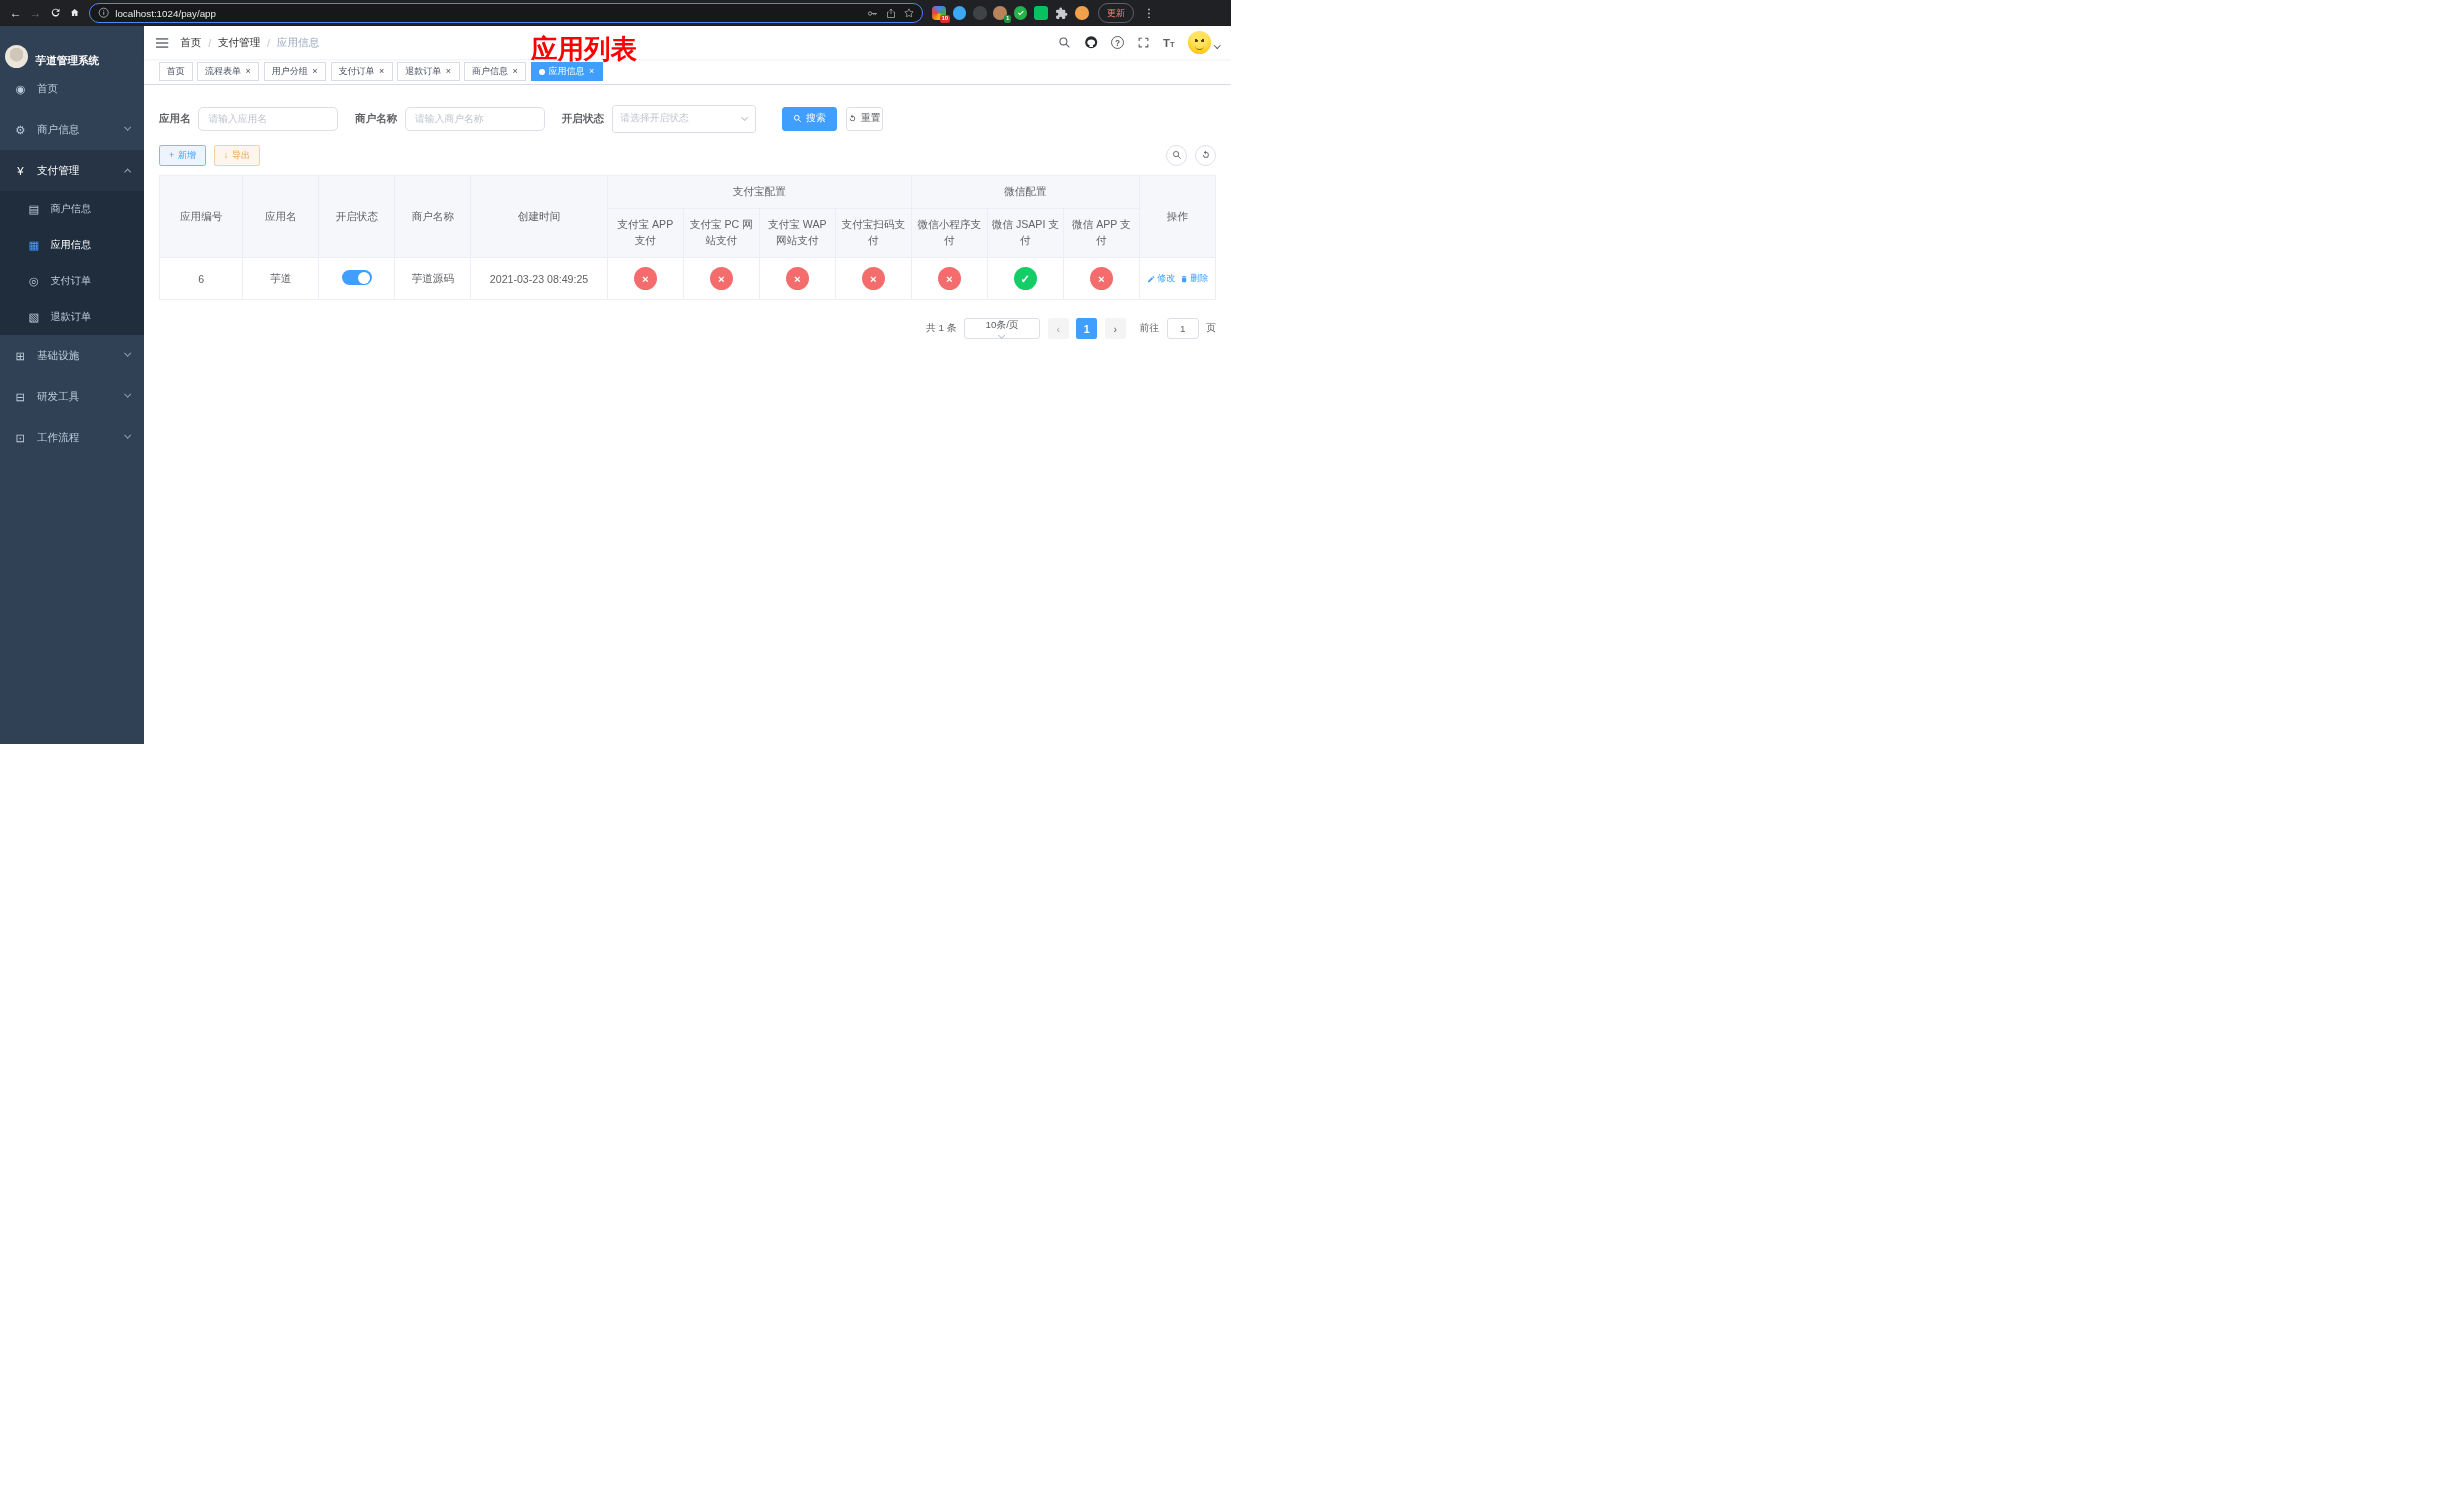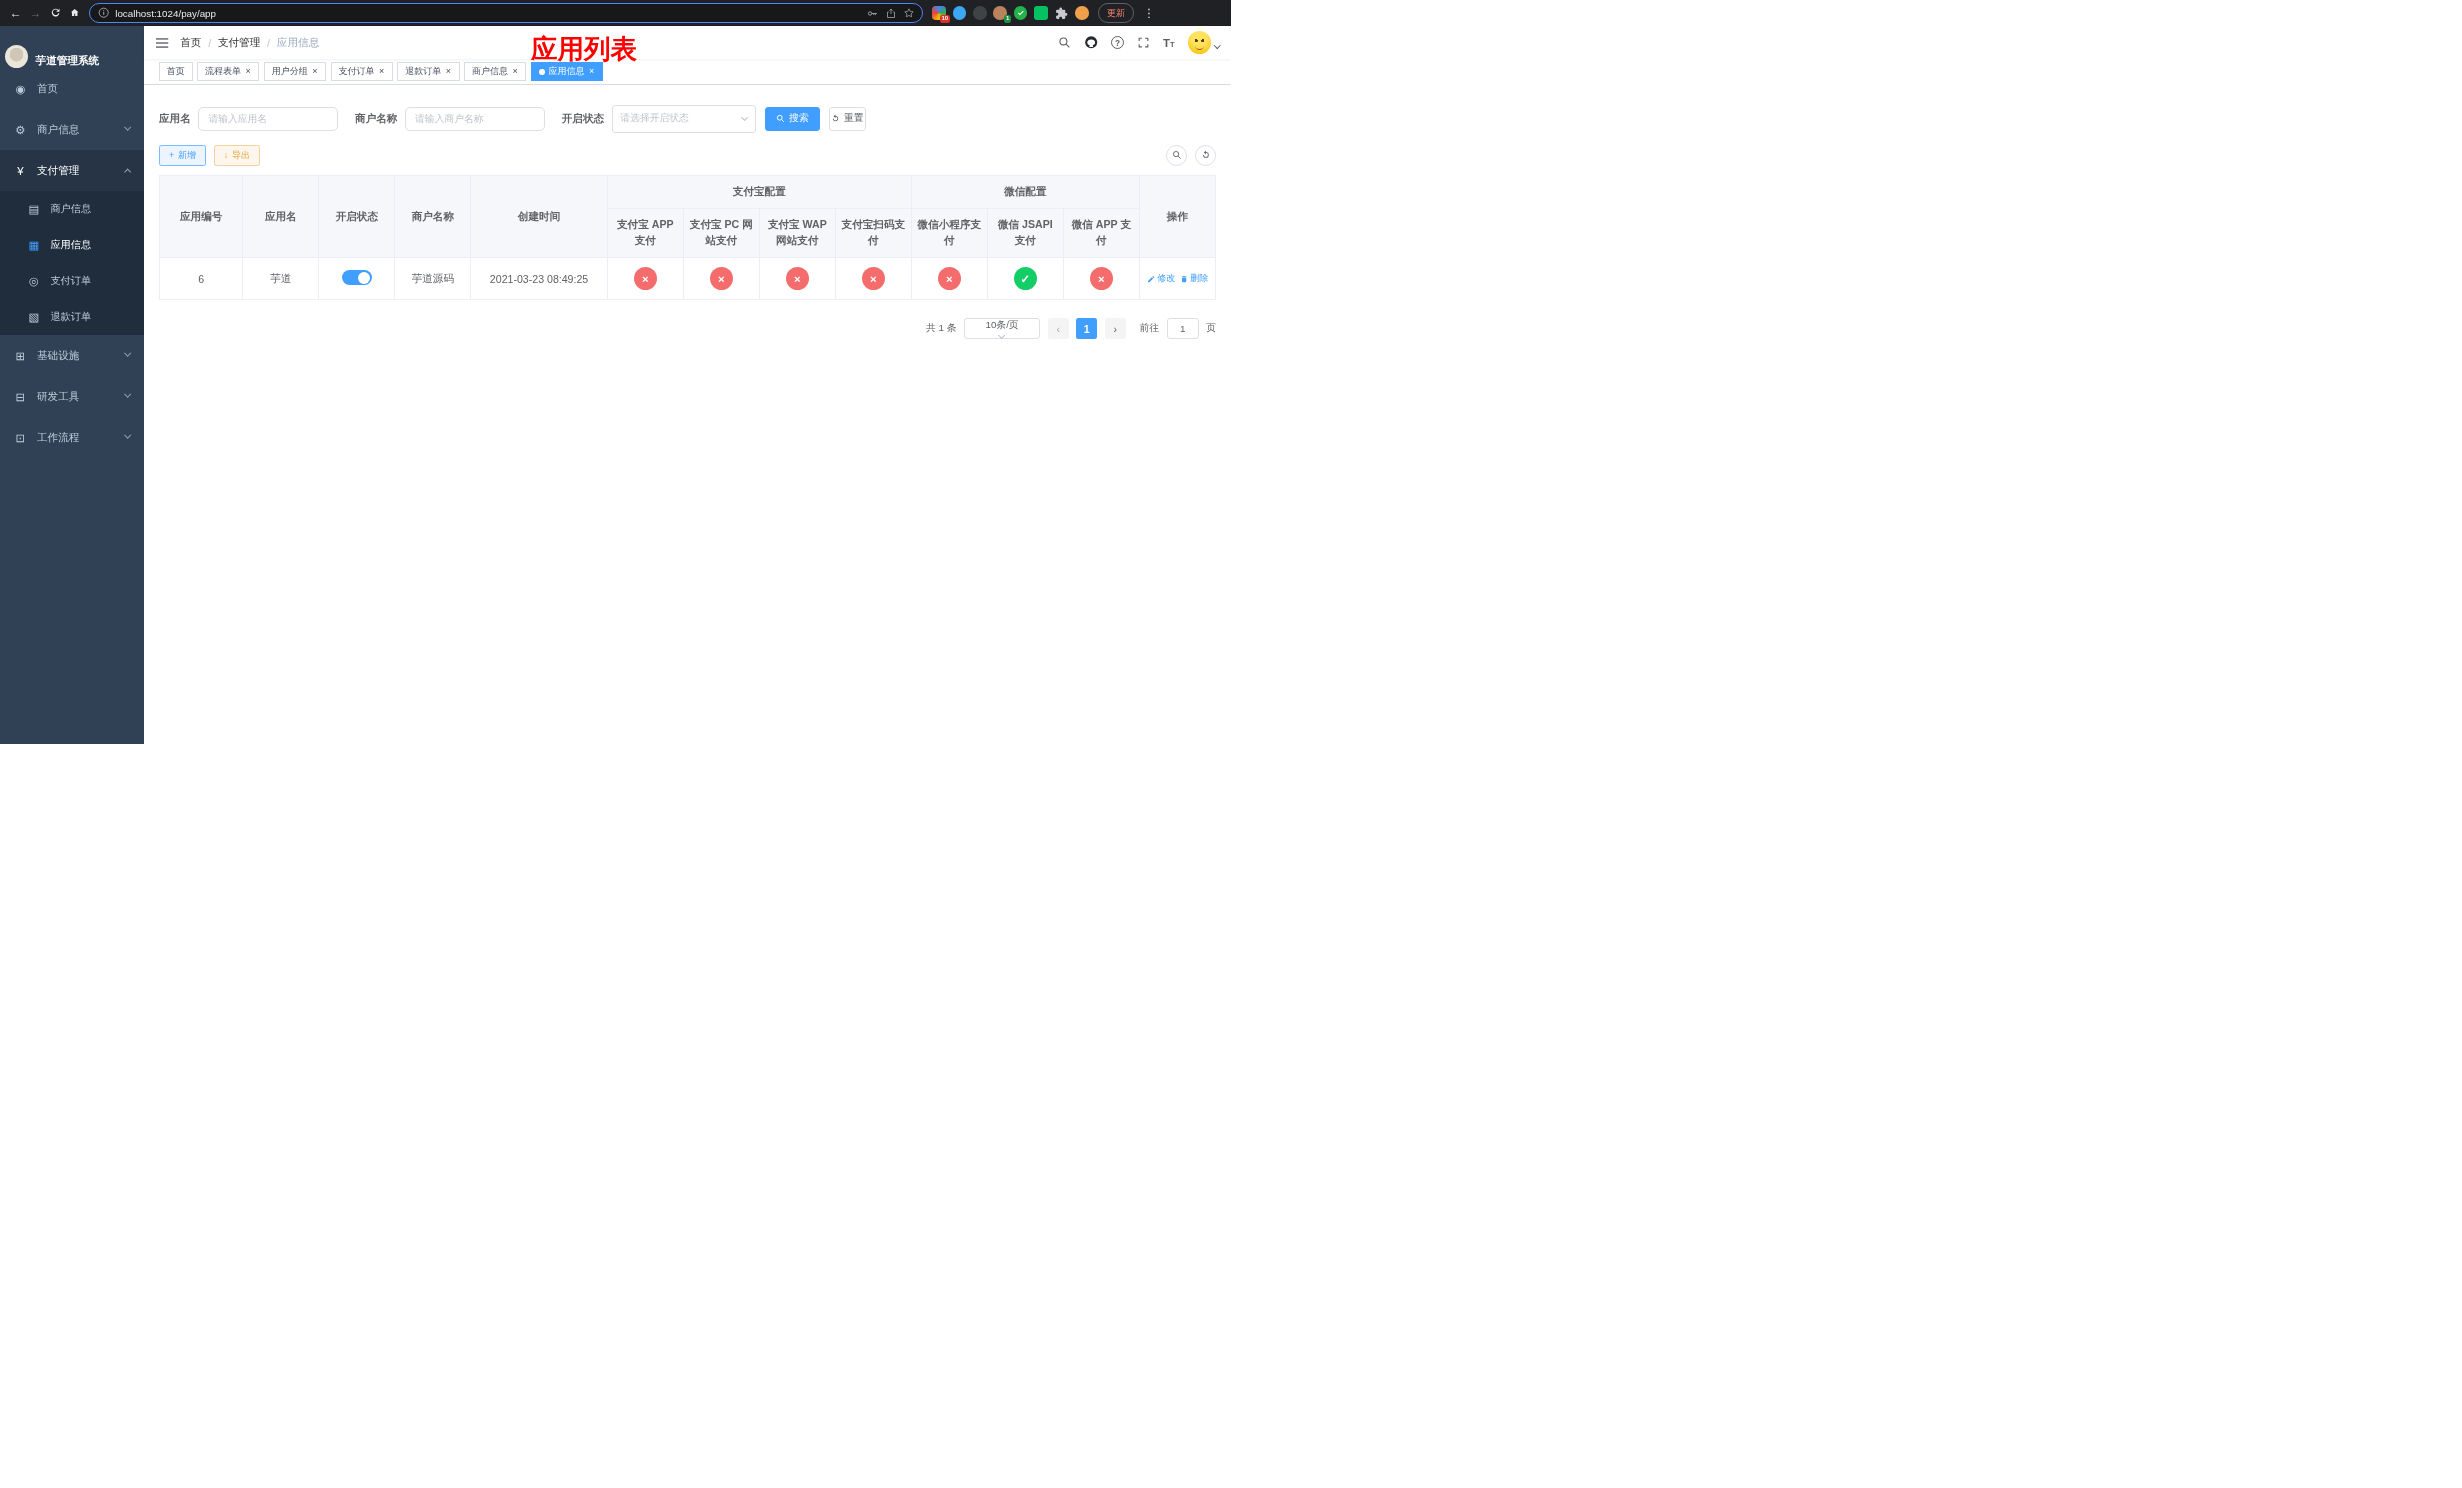--- a/index.html
+++ b/index.html
@@ -90,37 +90,37 @@
   .f-input { width:140px; height:24px; border:0.8px solid #dcdfe6; border-radius:5px; padding:4px 9px;
              font-size:9.8px; color:#606266; outline:none; font-family:"Liberation Sans",sans-serif; }
   .f-input::placeholder { color:#bfc4cc; }
   .f-select { width:144px; height:28px; border:0.8px solid #dcdfe6; border-radius:3px; padding:0 7.6px;
               display:flex; align-items:center; justify-content:space-between; cursor:pointer; }
   .f-select .sel-text { color:#bfc4cc; font-size:9.8px; }
   .caret { width:5.3px; height:5.3px; border-right:1.1px solid #c0c4cc; border-bottom:1.1px solid #c0c4cc;
            transform:rotate(45deg); margin-top:-2.3px; }
   .btn { display:flex; align-items:center; gap:3.8px; border-radius:3px; font-size:9.8px; cursor:pointer;
          font-family:"Liberation Sans",sans-serif; }
-  .btn-search { height:24px; padding:0 10.6px; background:#409EFF; border:0.8px solid #409EFF; color:#fff; margin-left:9px; }
+  .btn-search { height:24px; padding:0 10.6px; background:#409EFF; border:0.8px solid #409EFF; color:#fff; margin-left:26px; }
   .btn-reset { height:24px; padding:0 1px; background:#fff; border:0.8px solid #dcdfe6; color:#606266; margin-left:9px; }
 
   .toolbar-row { display:flex; align-items:center; gap:7.6px; margin:3px 0 9px; }
   .btn-add { height:21px; padding:0 9px; background:#ecf5ff; border:0.8px solid #79bbff; color:#409EFF;
              border-radius:2.3px; font-size:9px; }
   .btn-export { height:21px; padding:0 9px; background:#fdf6ec; border:0.8px solid #f3d19e; color:#e6a23c;
                 border-radius:2.3px; font-size:9px; }
   .tool-circles { margin-left:auto; display:flex; gap:7.6px; }
   .circle-btn { width:21px; height:21px; border-radius:50%; border:0.8px solid #dcdfe6; background:#fff;
                 display:flex; align-items:center; justify-content:center; color:#606266; cursor:pointer; }
 
   
   table.data-table { width:100%; border-collapse:collapse; table-layout:fixed; }
   .data-table th, .data-table td { border:0.8px solid #ebeef5; text-align:center; vertical-align:middle;
                                    color:#606266; font-size:10.6px; word-break:break-word; }
-  .data-table thead th { background:#f6f7fb; font-weight:700; padding:8.3px 3.8px; line-height:1.5; }
+  .data-table thead th { background:#f6f7fb; font-weight:400; padding:8.3px 3.8px; line-height:1.5; }
   .data-table tbody td { padding:9px 3.8px; background:#fff; }
   .status-circle { width:23px; height:23px; border-radius:50%; display:inline-flex; align-items:center;
                    justify-content:center; color:#fff; font-size:11.4px; font-weight:700; }
   .status-circle.no { background:#f56c6c; }
   .status-circle.ok { background:#13ce66; }
   .switch { width:30px; height:15px; background:#409EFF; border-radius:7.6px; position:relative;
             display:inline-block; cursor:pointer; }
   .switch::after { content:""; position:absolute; right:1.5px; top:1.5px; width:12px; height:12px;
                    border-radius:50%; background:#fff; }
   .op-link { color:#409EFF; font-size:9px; margin:0 2.3px; display:inline-flex; align-items:center; gap:2.3px;

